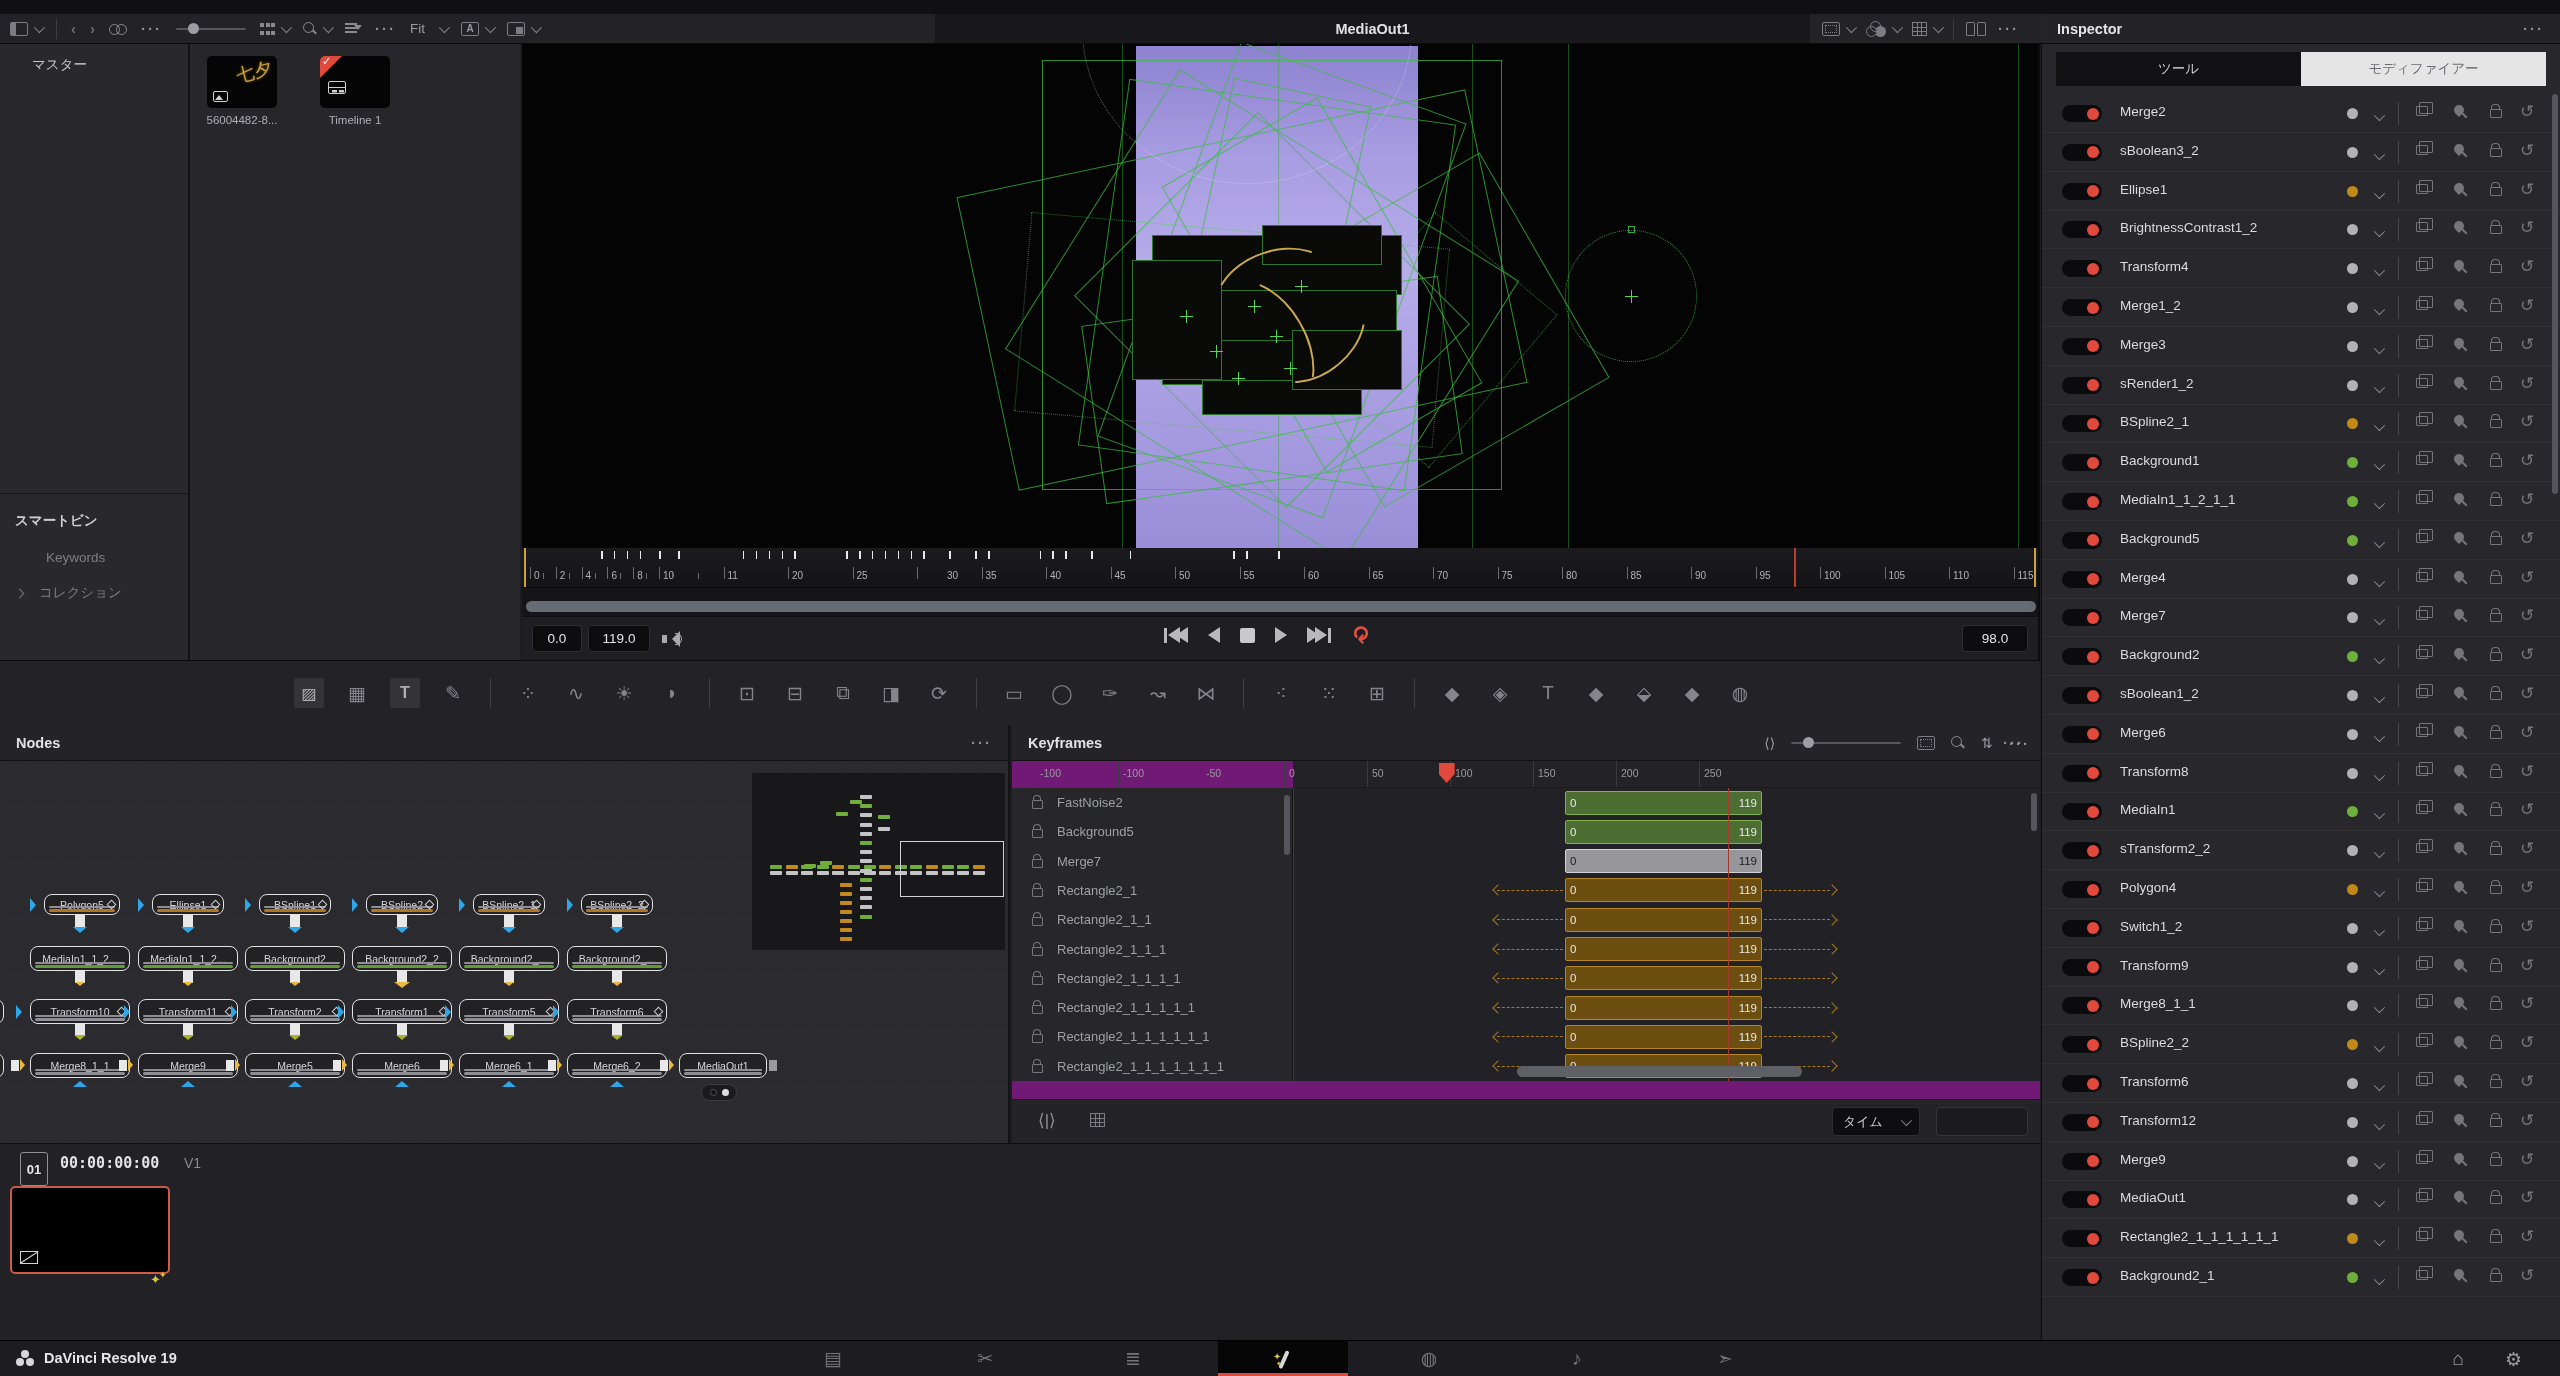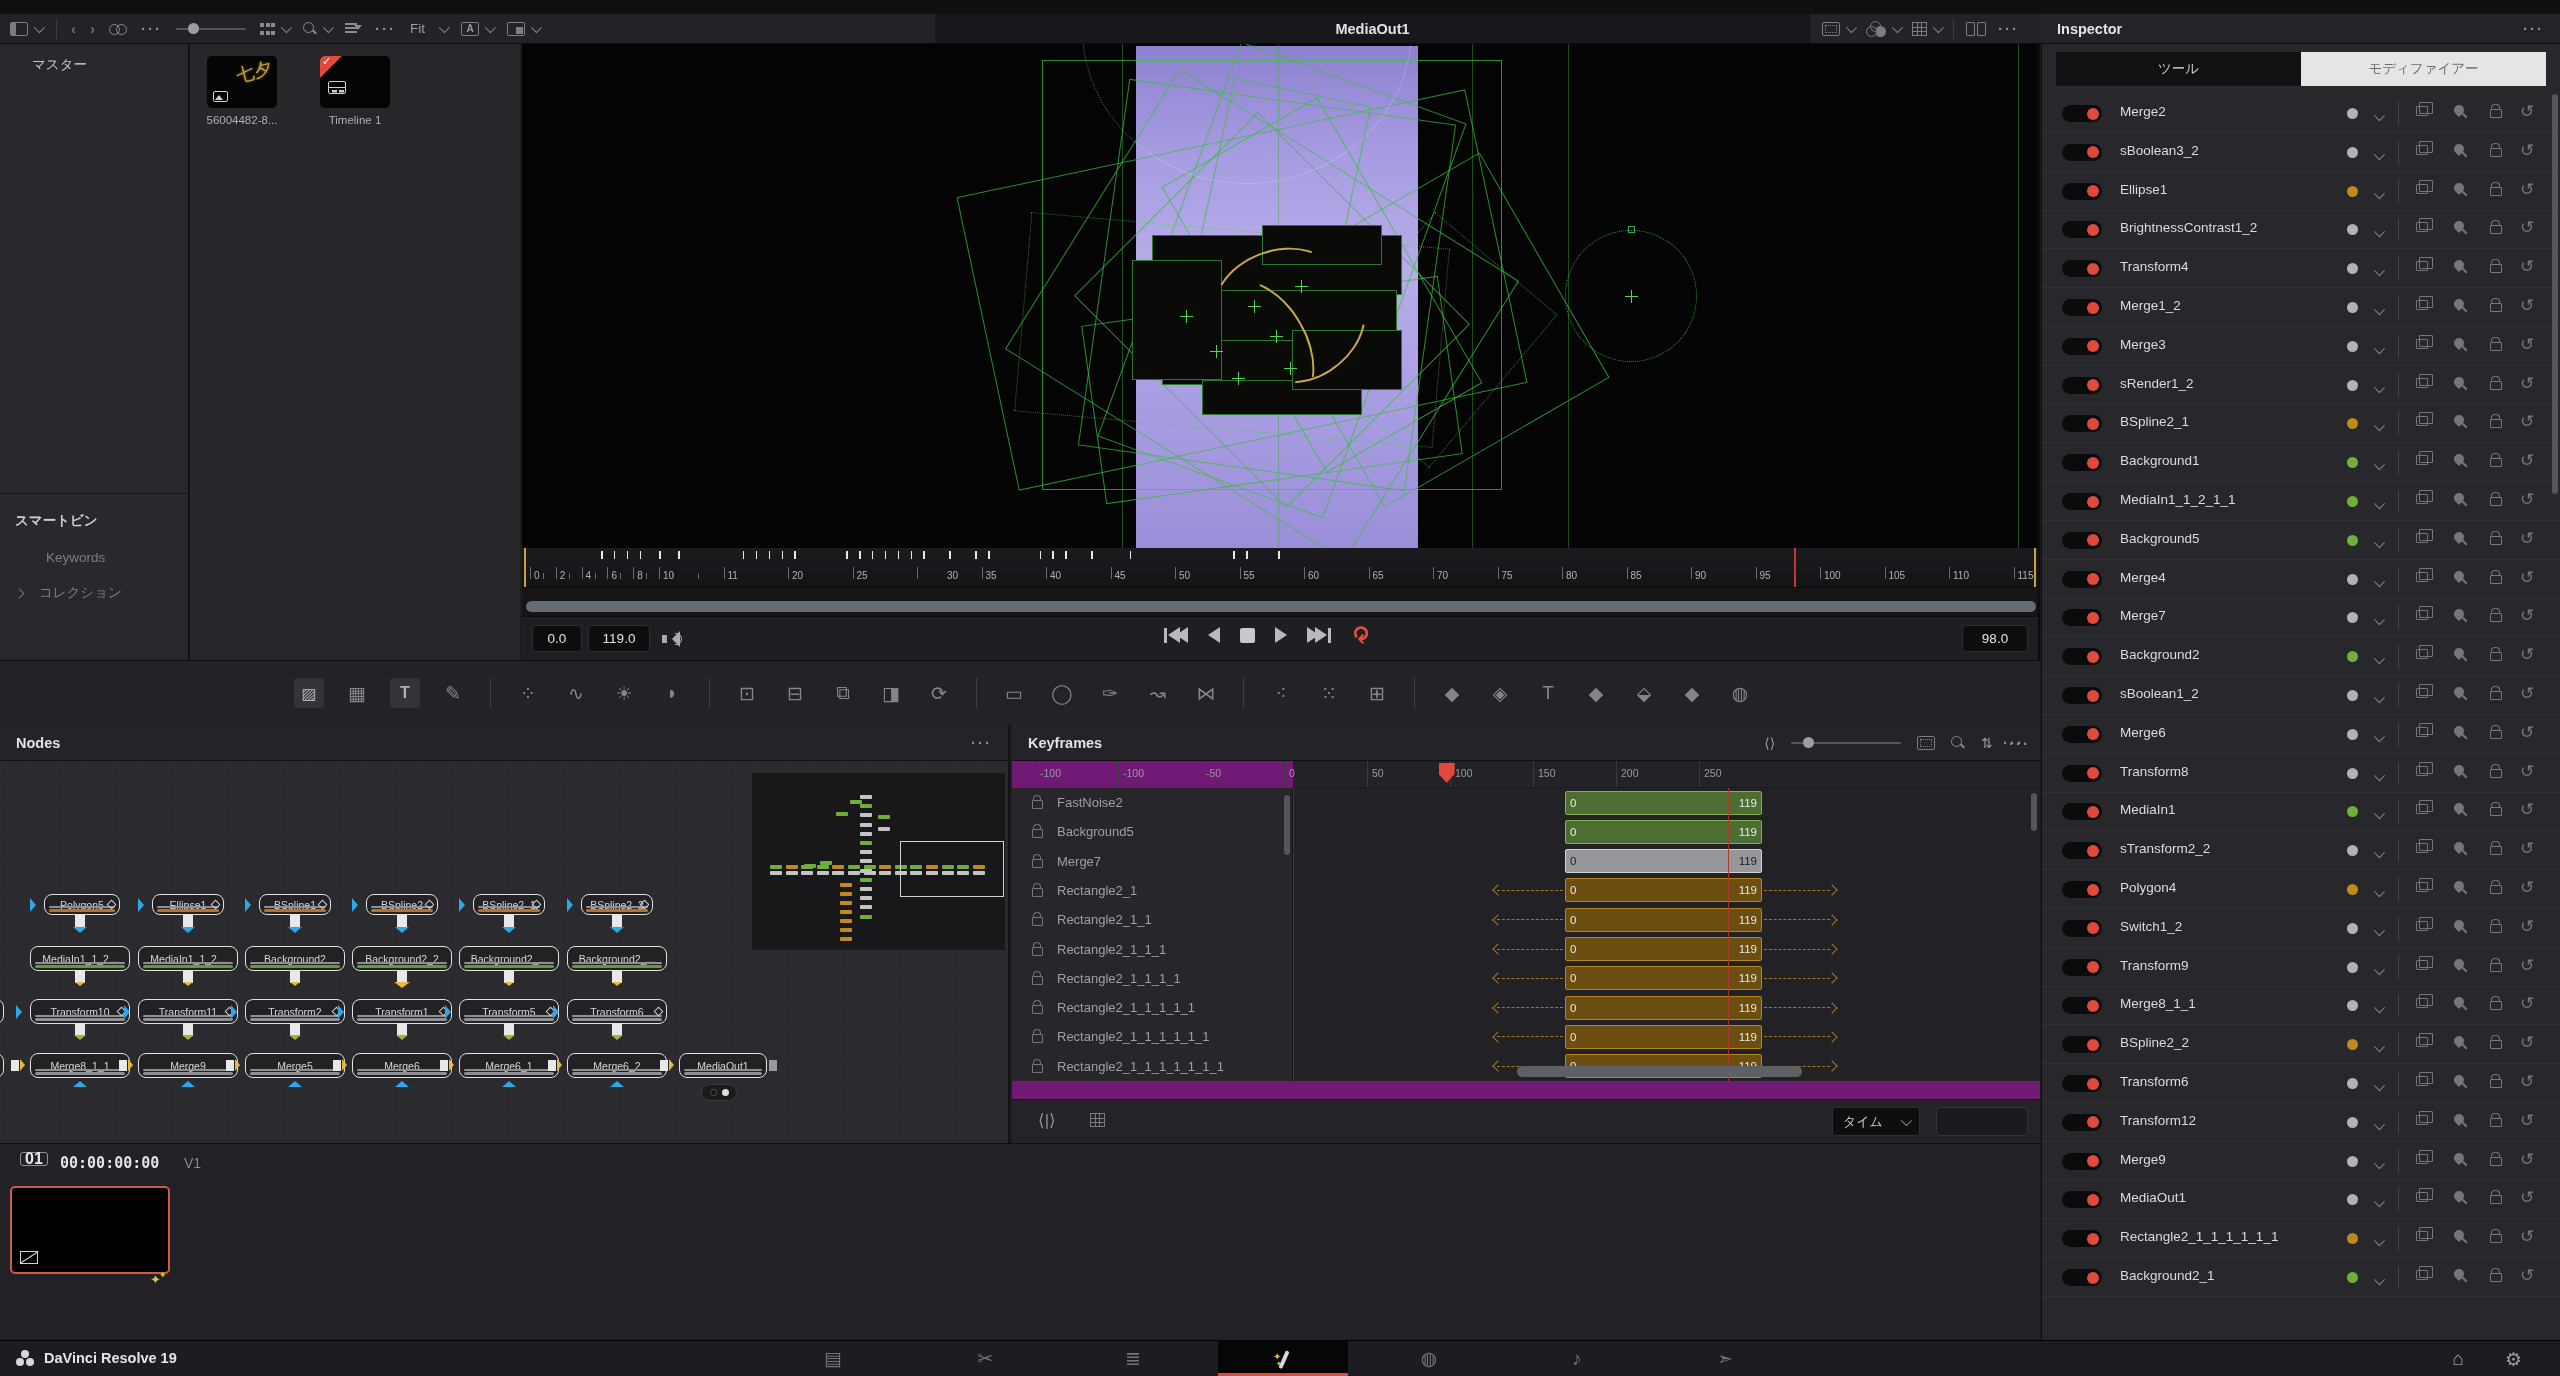--- a/index.html
+++ b/index.html
@@ -150,21 +150,21 @@
   #kf-hscroll { position:absolute; left:505px; bottom:66px; width:285px; height:11px; background:#5f5f66; border-radius:6px; }
   #kf-names-scroll { position:absolute; left:272px; top:70px; width:6px; height:60px; background:#55555b; border-radius:3px; }
   #kf-right-scroll { position:absolute; right:3px; top:68px; width:6px; height:38px; background:#55555b; border-radius:3px; }
   #kf-footer { position:absolute; left:0; bottom:0; width:100%; height:44px; background:#232328; border-top:1px solid #131316; }
   .kff-ic { position:absolute; top:10px; color:#8f8f95; font-size:17px; }
   #kf-mode-dd { position:absolute; right:120px; top:7px; width:88px; height:29px; background:#0e0e11; border:1px solid #2e2e33; border-radius:4px; color:#cfcfd3; font-size:13px; display:flex; align-items:center; justify-content:space-between; padding:0 10px; }
   #kf-num-box { position:absolute; right:12px; top:7px; width:92px; height:29px; background:#1b1b1f; border:1px solid #34343a; border-radius:4px; }
 
   
   #clip-strip { left:0; top:1143px; width:2040px; height:197px; background:#212126; border-top:1px solid #0e0e10; }
-  #clip-index { position:absolute; left:20px; top:8px; width:28px; height:14px; border:1.4px solid #8f8f95; border-radius:3px; color:#e8e8ea; font-size:16px; font-weight:bold; display:flex; align-items:center; justify-content:center; }
+  #clip-index { position:absolute; left:20px; top:8px; width:28px; height:34px; border:1.4px solid #8f8f95; border-radius:3px; color:#e8e8ea; font-size:13px; font-weight:bold; display:flex; align-items:center; justify-content:center; }
   #clip-tc { position:absolute; left:60px; top:10px; color:#e4e4e6; font-size:15px; font-weight:bold; font-family:"DejaVu Sans Mono",monospace; }
   #clip-track { position:absolute; left:184px; top:11px; color:#8a8a90; font-size:14px; }
   #clip-thumb { position:absolute; left:10px; top:42px; width:160px; height:88px; background:#000; border:2px solid #cf5a47; border-radius:5px; }
   .offline-ic { position:absolute; left:8px; bottom:8px; width:18px; height:13px; border:1.3px solid #d4d4d6; }
   .offline-ic::before { content:""; position:absolute; left:-1px; top:11px; width:22px; height:1.3px; background:#d4d4d6; transform:rotate(-33deg); transform-origin:left; }
   #clip-sparkle { position:absolute; left:150px; top:128px; color:#e2c23c; font-size:13px; }
   #clip-sparkle i { font-style:normal; font-size:9px; position:relative; top:-6px; left:-2px; }
 
   
   #status-bar { left:0; top:1340px; width:2560px; height:19px; background:#1d1d21; border-top:1px solid #000; }

